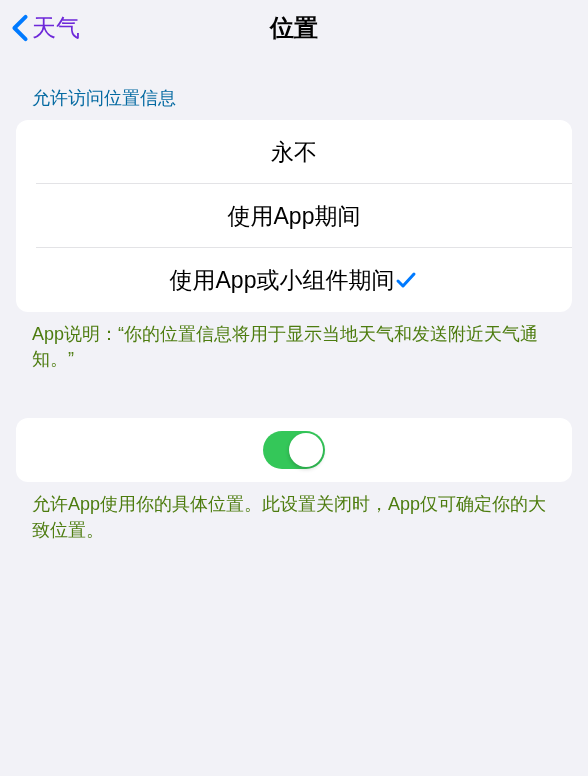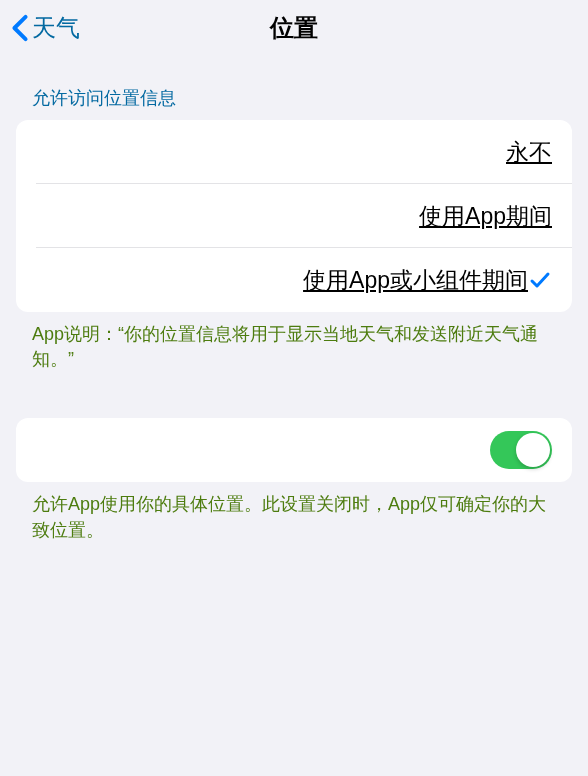--- a/index.html
+++ b/index.html
@@ -18,21 +18,21 @@
     .nav-bar {
       height: 56px;
       display: flex;
       align-items: center;
       position: relative;
       padding: 0 10px;
     }
     .back-button {
       display: flex;
       align-items: center;
-      color: #0369a1;
+      color: #6d28d9;
       font-size: 24px;
       cursor: pointer;
       gap: 2px;
     }
     .back-chevron svg {
       width: 20px;
       height: 28px;
       display: block;
     }
     .nav-title {
@@ -59,28 +59,27 @@
     }
     .list-group {
       background: #ffffff;
       margin: 0 16px;
       border-radius: 12px;
       overflow: hidden;
     }
     .list-item {
       display: flex;
       align-items: center;
-      justify-content: flex-end;
+      justify-content: center;
       min-height: 64px;
       padding: 0 20px;
       font-size: 23px;
       color: #000;
       cursor: pointer;
       position: relative;
-      text-decoration: underline;
     }
     .list-item:not(:last-child)::after {
       content: "";
       position: absolute;
       left: 20px;
       right: 0;
       bottom: 0;
       height: 1px;
       background: #e3e3e6;
     }

